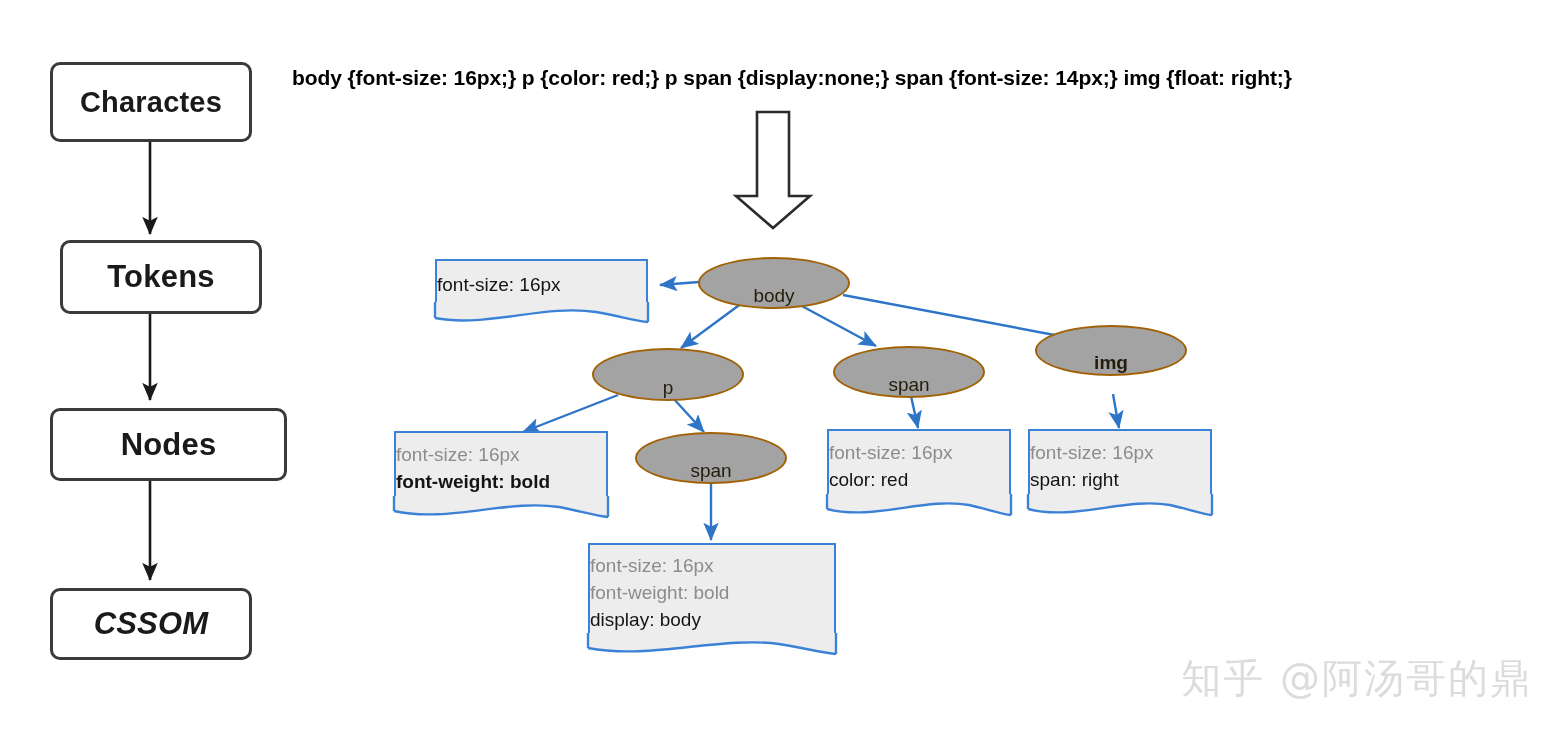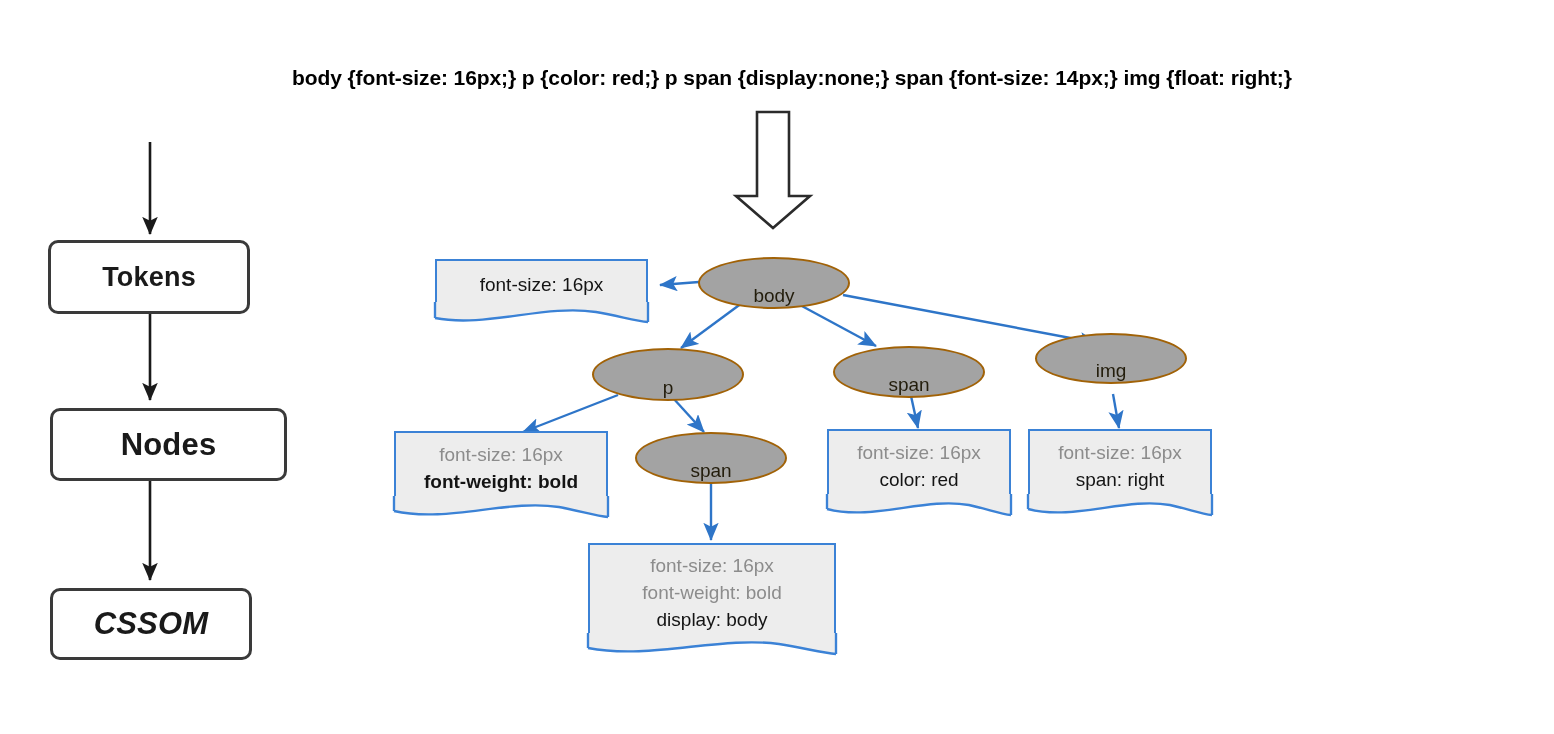--- a/index.html
+++ b/index.html
@@ -73,21 +73,21 @@
 
   
   .note {
     position: absolute;
     box-sizing: border-box;
     background: #EDEDED;
     border: 2px solid #3B82D6;
     border-bottom: none;
     display: flex;
     flex-direction: column;
-    align-items: center;
+    align-items: flex-start;
     justify-content: center;
     padding-top: 4px;
   }
   .note-wave {
     position: absolute;
     left: -2px;
     bottom: -24px;
     width: calc(100% + 4px);
     height: 26px;
     overflow: visible;
@@ -165,22 +165,25 @@
       <line x1="911" y1="396" x2="918" y2="428" stroke="#2E75C8" stroke-width="2.4" marker-end="url(#ah-blue)"></line>
     </g>
     <g>
       <line x1="1113" y1="394" x2="1119" y2="428" stroke="#2E75C8" stroke-width="2.4" marker-end="url(#ah-blue)"></line>
     </g>
     <g>
       <line x1="711" y1="483" x2="711" y2="540" stroke="#2E75C8" stroke-width="2.4" marker-end="url(#ah-blue)"></line>
     </g>
   </svg>
 
-
-  <div class="pipe-box" style="left:48px; top:240px; width:202px; height:74px; font-size:27px;">
+  <div class="pipe-box" style="left:50px; top:62px; width:202px; height:80px; font-size:29px;">
+    <span>Charactes</span>
+  </div>
+
+  <div class="pipe-box" style="left:60px; top:240px; width:202px; height:74px; font-size:31px;">
     <span>Tokens</span>
   </div>
 
   <div class="pipe-box" style="left:50px; top:408px; width:237px; height:73px; font-size:31px;">
     <span>Nodes</span>
   </div>
 
   <div class="pipe-box" style="left:50px; top:588px; width:202px; height:72px; font-size:31px;font-style:italic;">
     <span>CSSOM</span>
   </div>
@@ -190,21 +193,21 @@
   </div>
 
   <div class="node-ellipse" style="left:592px; top:348px; width:152px; height:53px;">
     <span>p</span>
   </div>
 
   <div class="node-ellipse" style="left:833px; top:346px; width:152px; height:52px;">
     <span>span</span>
   </div>
 
-  <div class="node-ellipse" style="left:1035px; top:333px; width:152px; height:51px;">
+  <div class="node-ellipse" style="left:1035px; top:325px; width:152px; height:51px;font-weight:bold;">
     <span>img</span>
   </div>
 
   <div class="node-ellipse" style="left:635px; top:432px; width:152px; height:52px;">
     <span>span</span>
   </div>
 
   <div class="note" style="left:435px; top:259px; width:213px; height:45px;">
     <div class="note-line declared">font-size: 16px</div>
     <svg class="note-wave" viewBox="0 0 217 26" preserveAspectRatio="none">
@@ -248,14 +251,15 @@
     <div class="note-line inherited">font-size: 16px</div>
     <div class="note-line inherited">font-weight: bold</div>
     <div class="note-line declared">display: body</div>
     <svg class="note-wave" viewBox="0 0 252 26" preserveAspectRatio="none">
       <path d="M0,0 L0,15 C63,27 134,3 194,11 C220,15 238,20 252,21 L252,0 Z" fill="#EDEDED" stroke="none"></path>
       <path d="M0,15 C63,27 134,3 194,11 C220,15 238,20 252,21" fill="none" stroke="#3B82D6" stroke-width="2.4"></path>
       <path d="M0,0 L0,15 M252,0 L252,21" stroke="#3B82D6" stroke-width="2.4" fill="none"></path>
     </svg>
   </div>
 
+  <div id="watermark">知乎 @阿汤哥的鼎</div>
 
 </div>
 
 </body></html>

